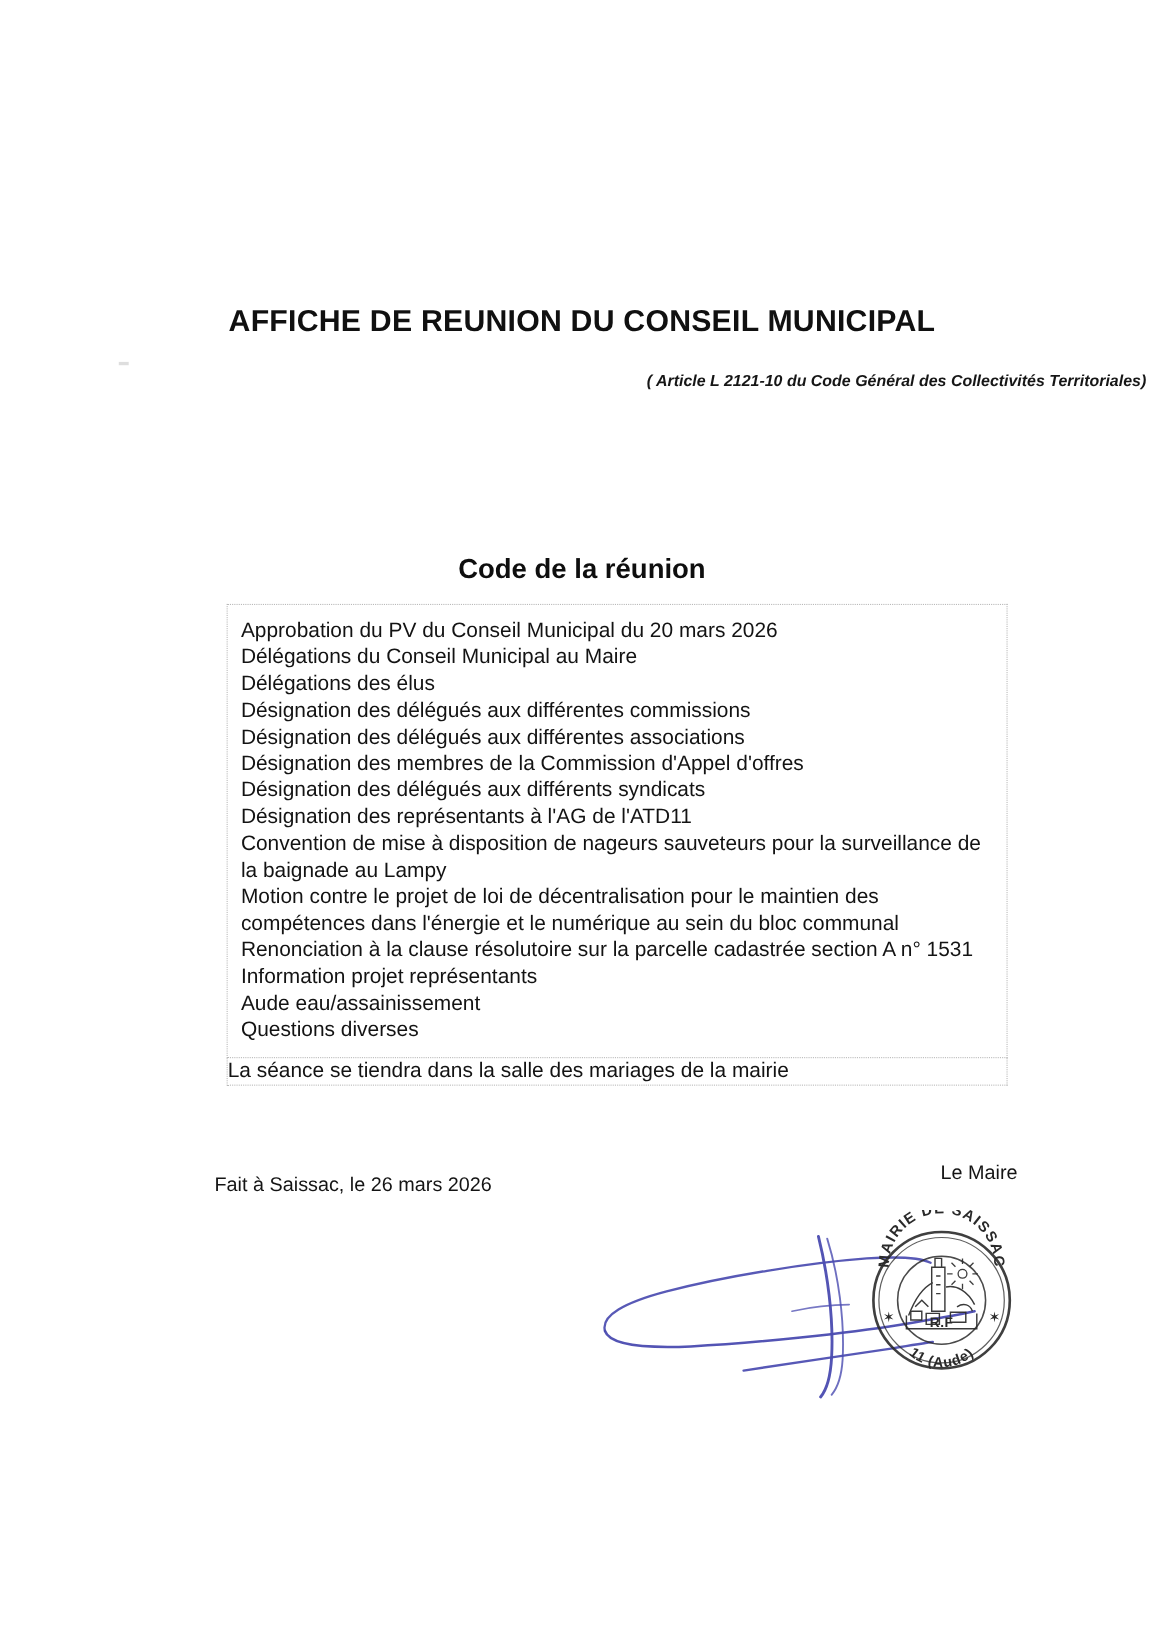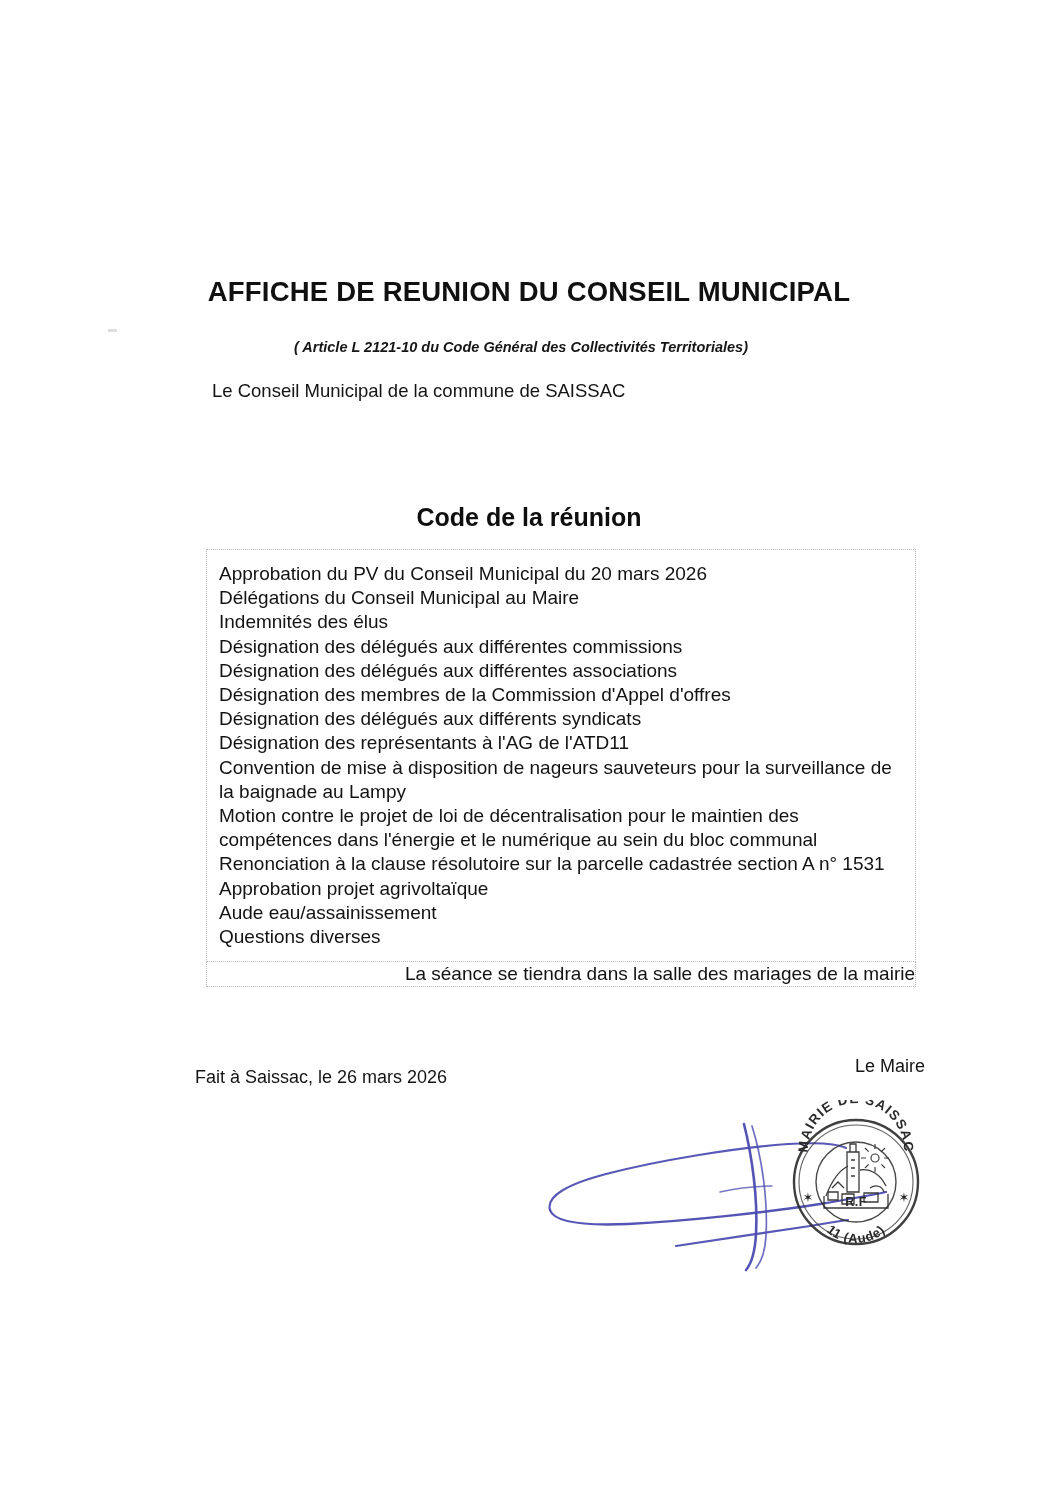--- a/index.html
+++ b/index.html
@@ -44,21 +44,21 @@
     font-weight: bold;
     letter-spacing: .2px;
     color: #101010;
     white-space: nowrap;
   }
   .doc-subtitle {
     position: absolute;
     left: 0;
     right: 16px;
     top: 339px;
-    text-align: center;
+    text-align: right;
     font-size: 14.5px;
     font-weight: bold;
     font-style: italic;
     color: #161616;
   }
 
   
   .intro {
     position: absolute;
     left: 212px;
@@ -105,21 +105,20 @@
     padding: 0;
     list-style: none;
   }
   .agenda-list li {
     font-size: 19px;
     line-height: 24.2px;
     color: #131313;
   }
   .venue-cell {
     padding: 5px 6px 6px 4px;
-    text-align: right;
   }
   .venue-line {
     font-size: 19px;
     line-height: 24px;
     color: #131313;
   }
 
   
   .place-date {
     position: absolute;
@@ -154,42 +153,41 @@
 
 <div class="page">
 
   <div class="scan-speck"></div>
 
   <div class="doc-title">AFFICHE DE REUNION DU CONSEIL MUNICIPAL</div>
 
   <div class="doc-subtitle">( Article L 2121-10 du Code Général des Collectivités Territoriales)</div>
 
   <div class="intro">
-    <div class="line1">Le Conseil Municipal de la commune de SAISSAC</div>
   </div>
 
   <div class="objet-heading">Code de la réunion</div>
 
   <table class="agenda-table">
     <tbody>
         <tr>
       <td class="agenda-cell">
         <ul class="agenda-list" id="agenda-list">
               <li>Approbation du PV du Conseil Municipal du 20 mars 2026</li>
               <li>Délégations du Conseil Municipal au Maire</li>
-              <li>Indemnités des élus</li>
+              <li>Délégations des élus</li>
               <li>Désignation des délégués aux différentes commissions</li>
               <li>Désignation des délégués aux différentes associations</li>
               <li>Désignation des membres de la Commission d'Appel d'offres</li>
               <li>Désignation des délégués aux différents syndicats</li>
               <li>Désignation des représentants à l'AG de l'ATD11</li>
               <li>Convention de mise à disposition de nageurs sauveteurs pour la surveillance de la baignade au Lampy</li>
               <li>Motion contre le projet de loi de décentralisation pour le maintien des compétences dans l'énergie et le numérique au sein du bloc communal</li>
               <li>Renonciation à la clause résolutoire sur la parcelle cadastrée section A n° 1531</li>
-              <li>Approbation projet agrivoltaïque</li>
+              <li>Information projet représentants</li>
               <li>Aude eau/assainissement</li>
               <li>Questions diverses</li>
             </ul>
       </td>
     </tr>
     <tr>
       <td class="venue-cell">
         <div class="venue-line">La séance se tiendra dans la salle des mariages de la mairie</div>
       </td>
     </tr>

